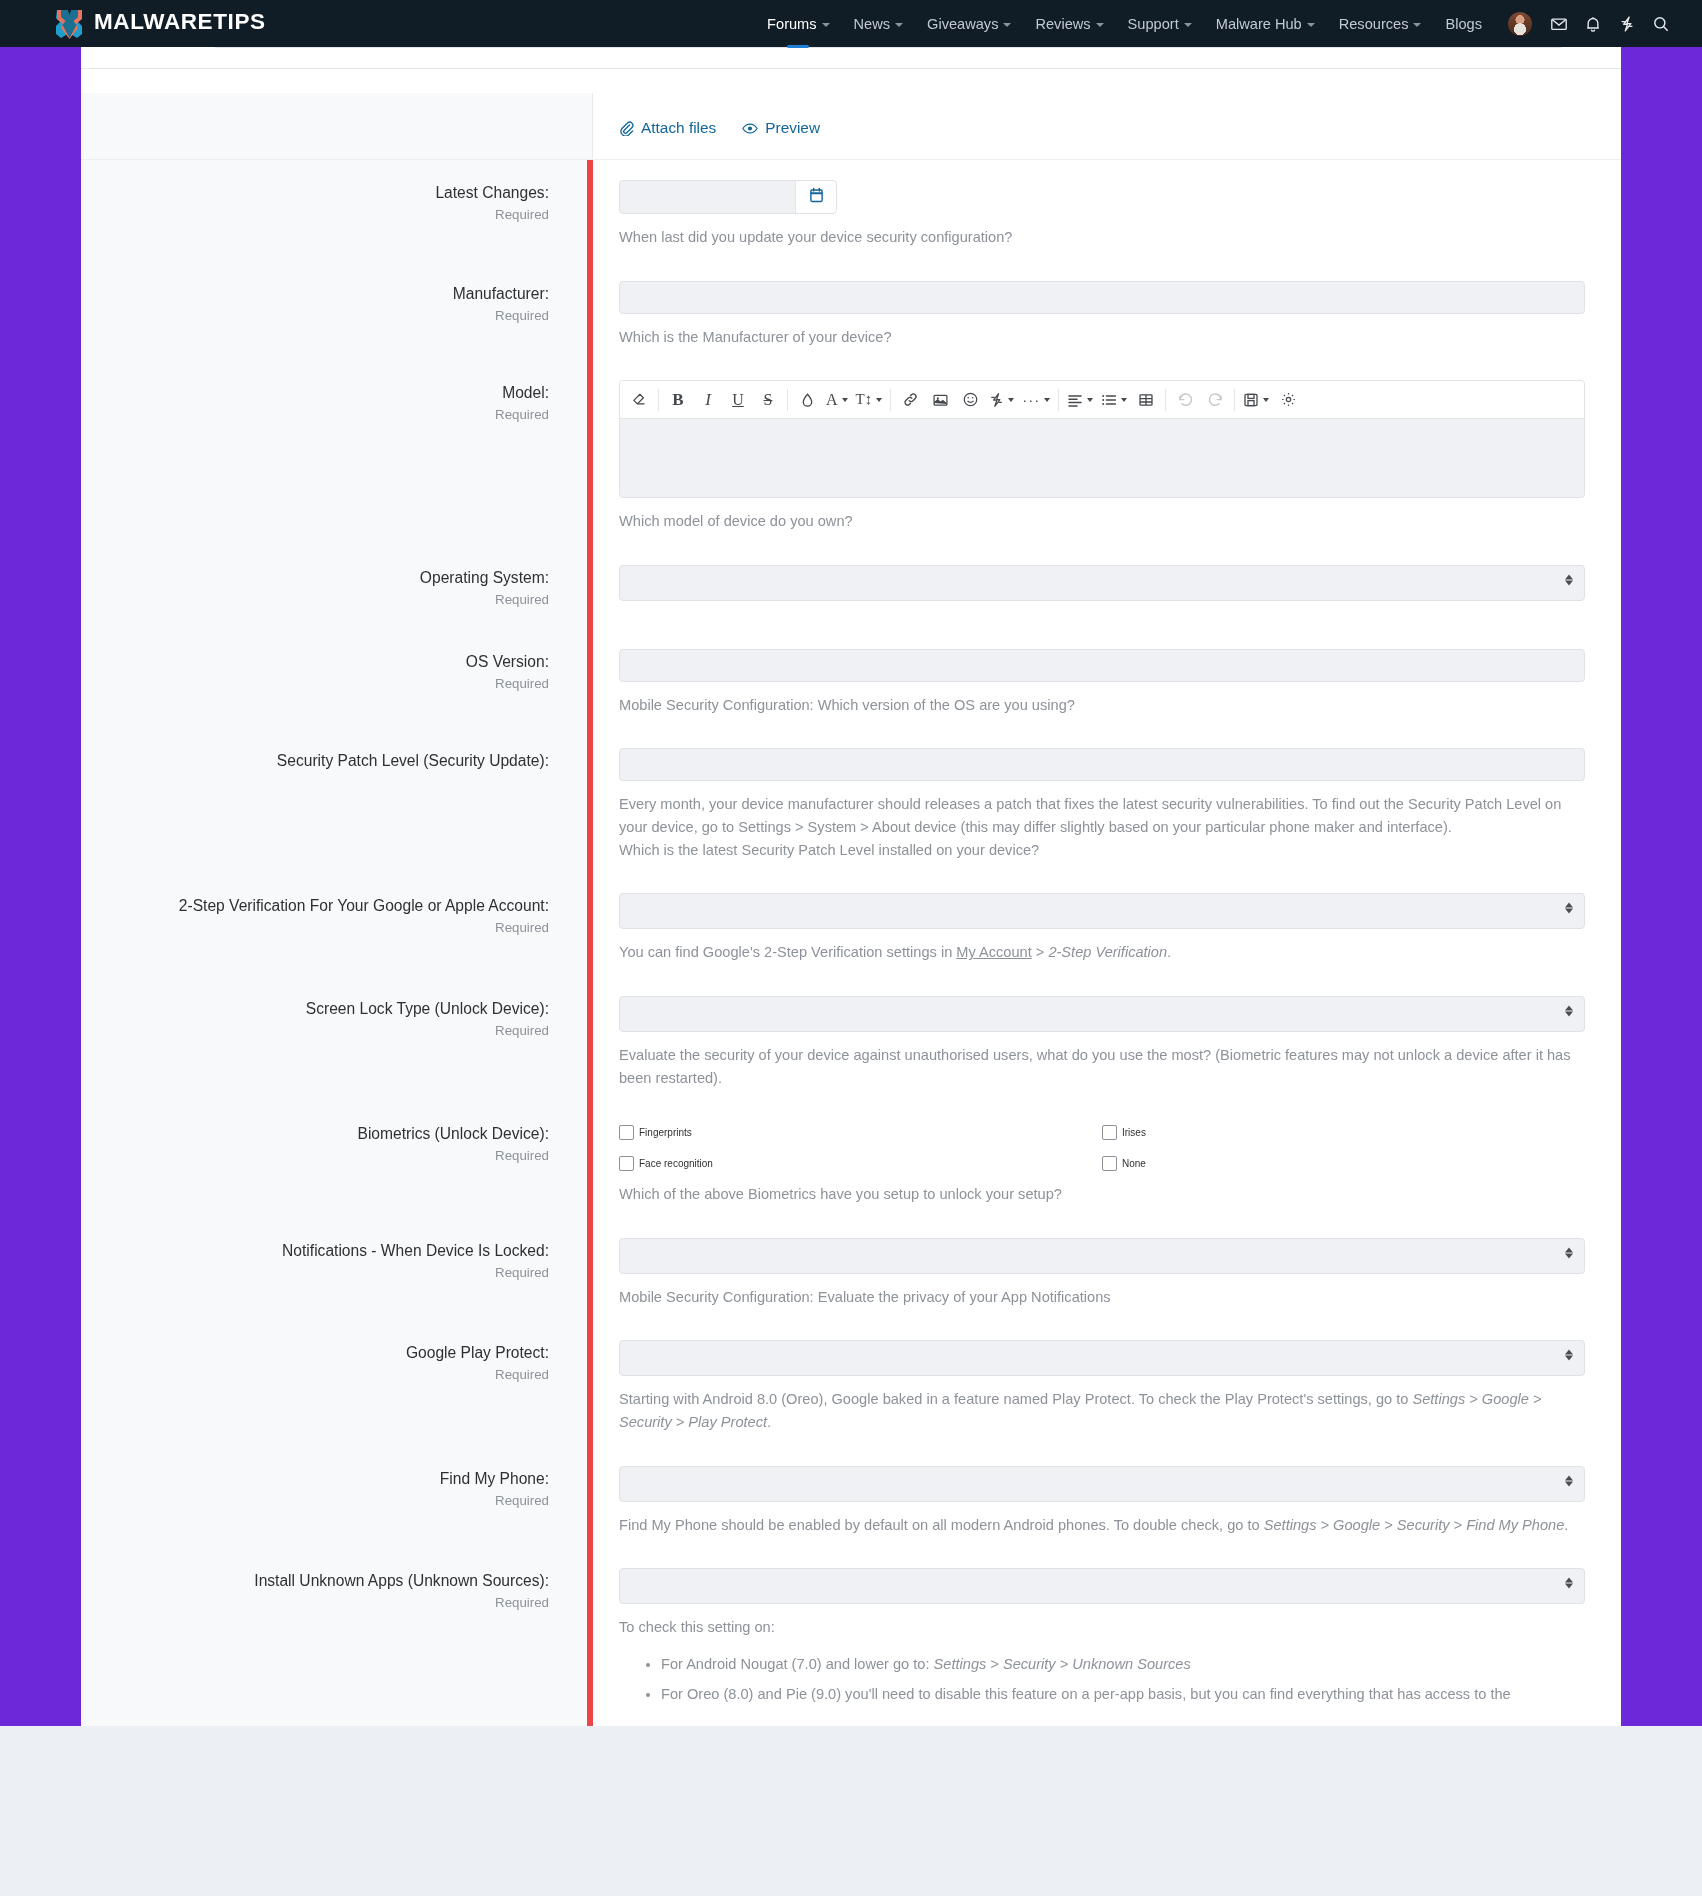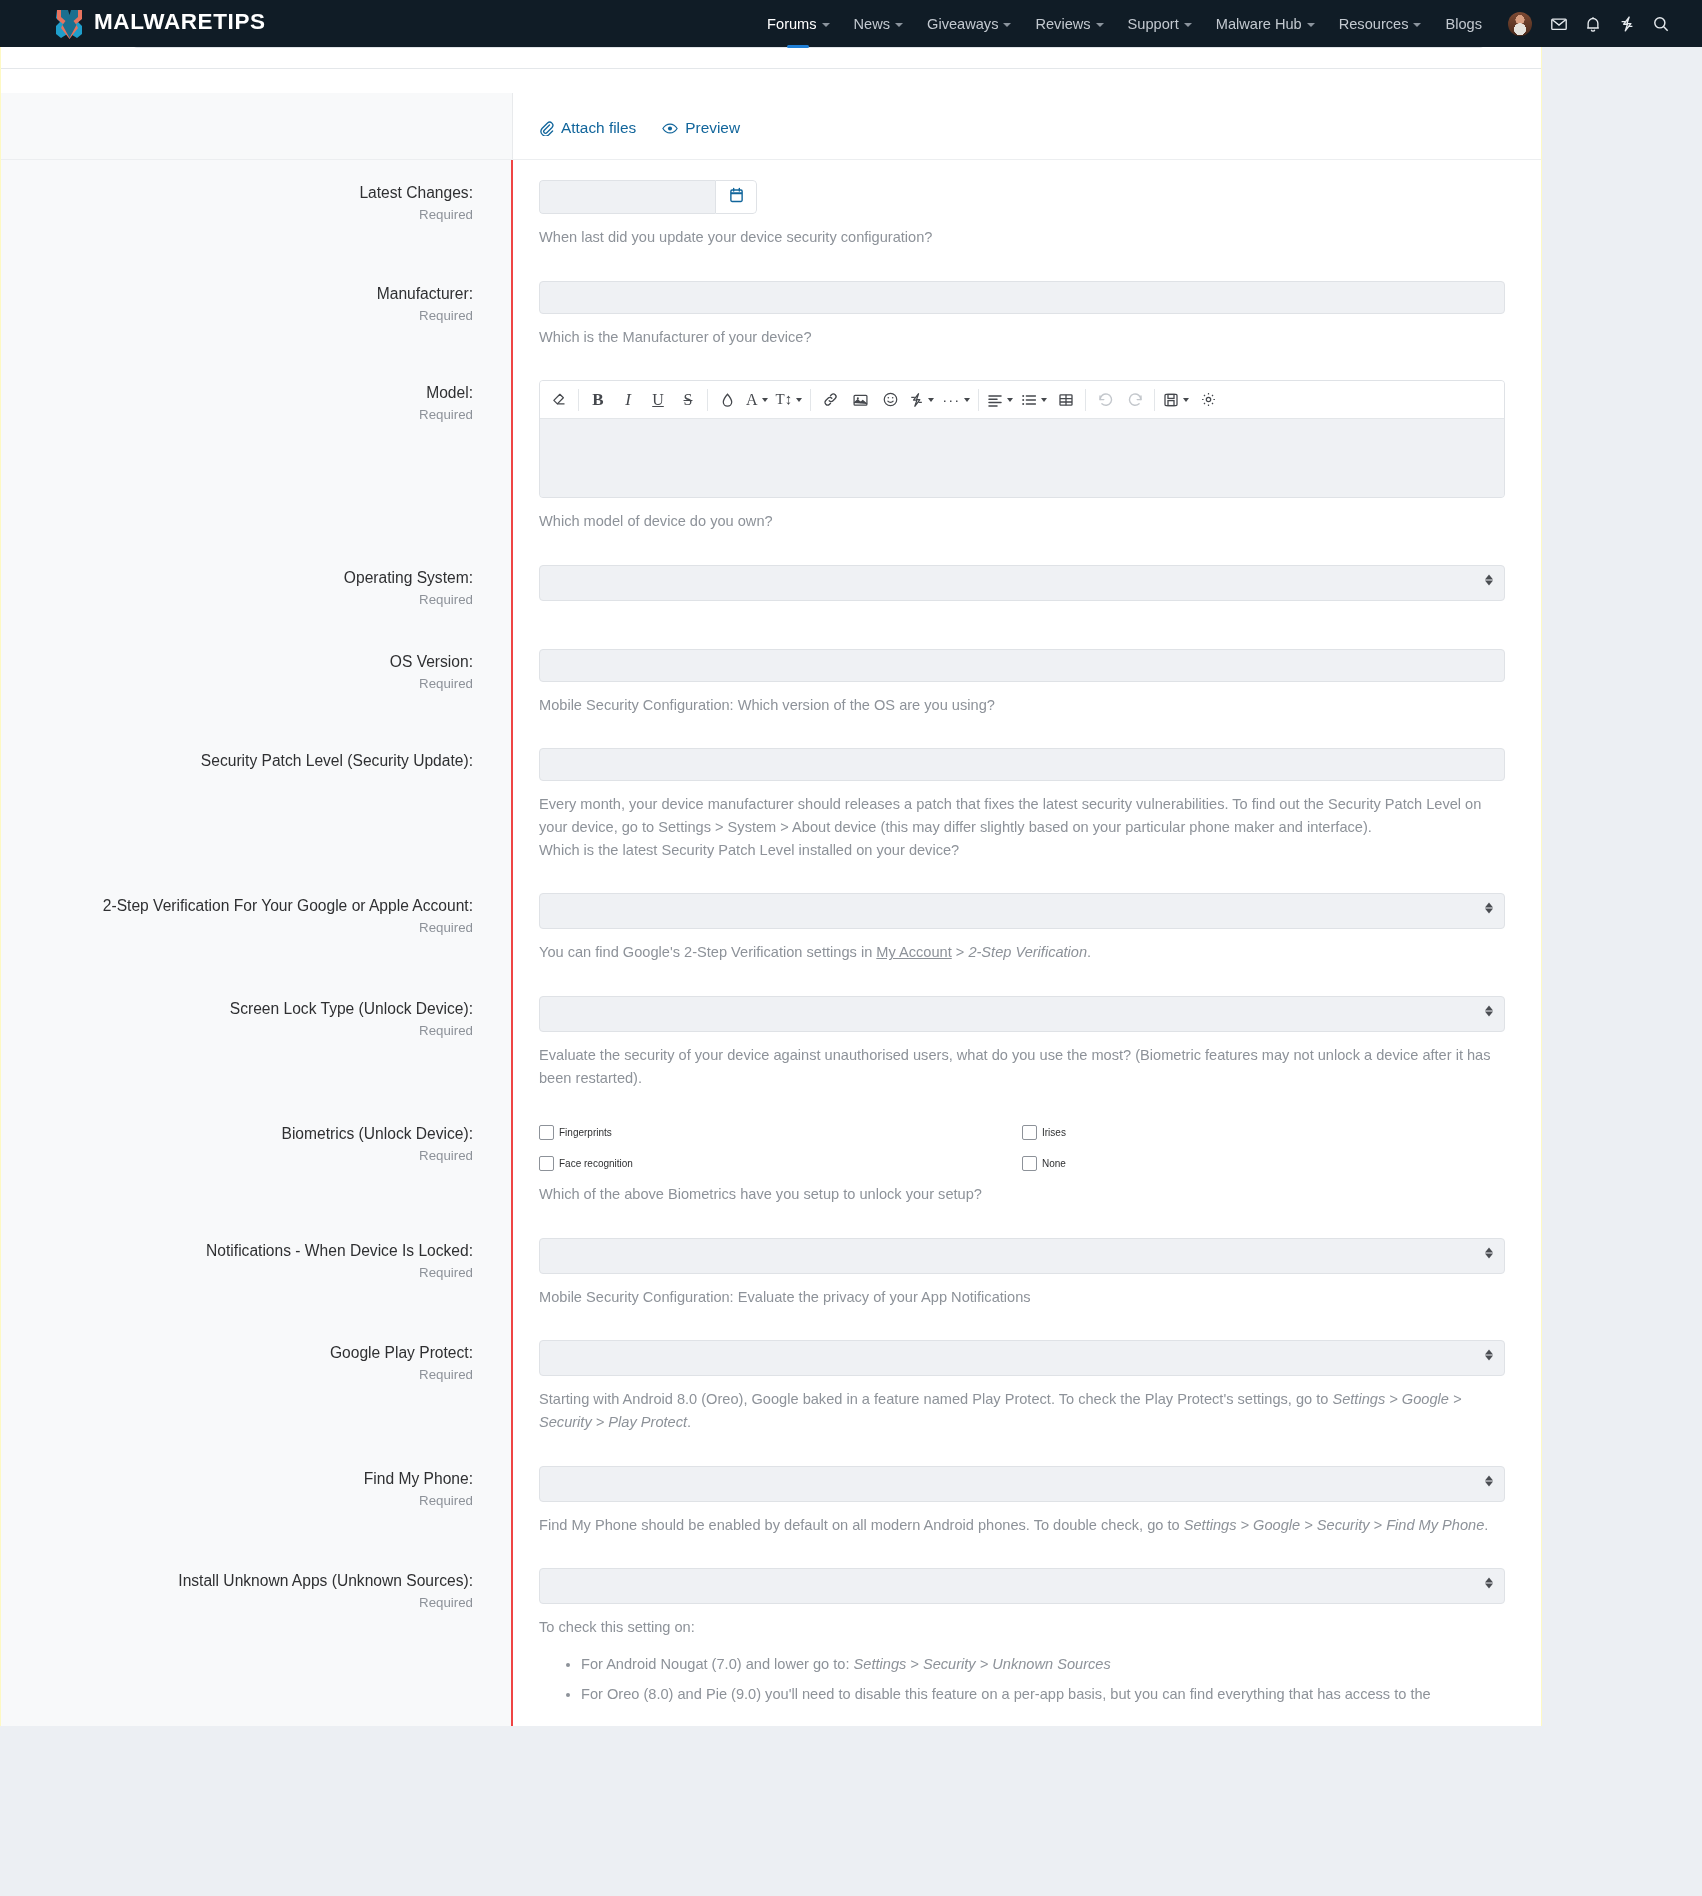--- a/index.html
+++ b/index.html
@@ -78,22 +78,22 @@
   }
   .nav-icon{
     width:34px;height:47px;
     display:flex;align-items:center;justify-content:center;
     cursor:pointer;
   }
   .nav-icon svg{ display:block; }
 
   
   .page{
-    width:1542px;
-    background:#fef9c3;
+    width:1702px;
+    background:#6d28d9;
     padding:0;
   }
   .container{
     width:1540px;
     margin:0 auto;
     background:#ffffff;
   }
   
   .prev-block{
     height:22px;
@@ -148,21 +148,21 @@
   .tool-link svg{ display:block; }
 
   .row{
     display:flex;
     align-items:stretch;
   }
   .row-label{
     width:512px;
     flex:0 0 512px;
     background:#f8f9fa;
-    border-right:2px solid #ef4444;
+    border-right:6px solid #ef4444;
     text-align:right;
     padding:22px 38px 22px 24px;
   }
   .label-title{
     font-size:15.6px;
     color:#2f3032;
     line-height:1.35;
   }
   .label-req{
     margin-top:4px;

